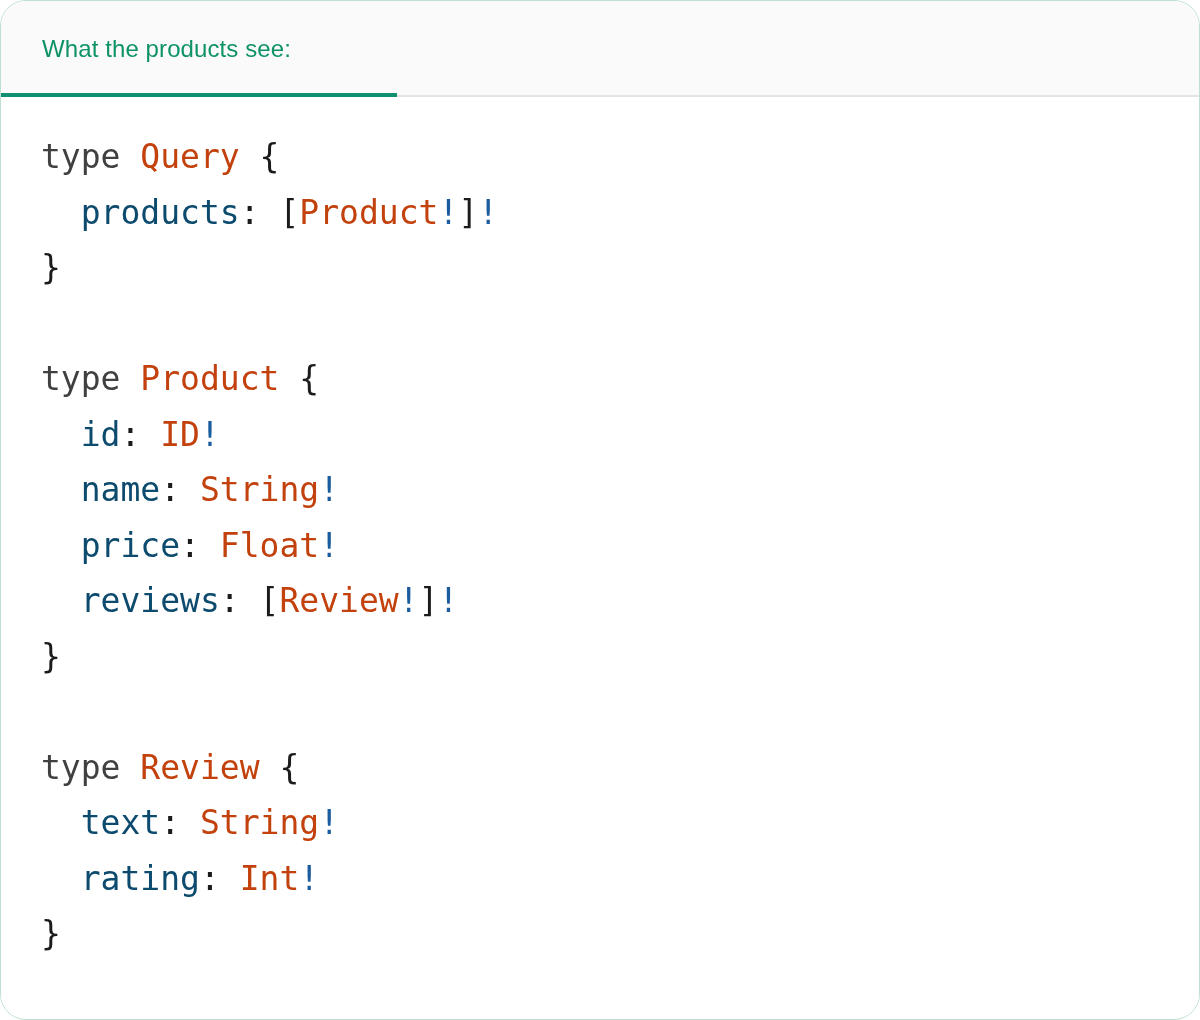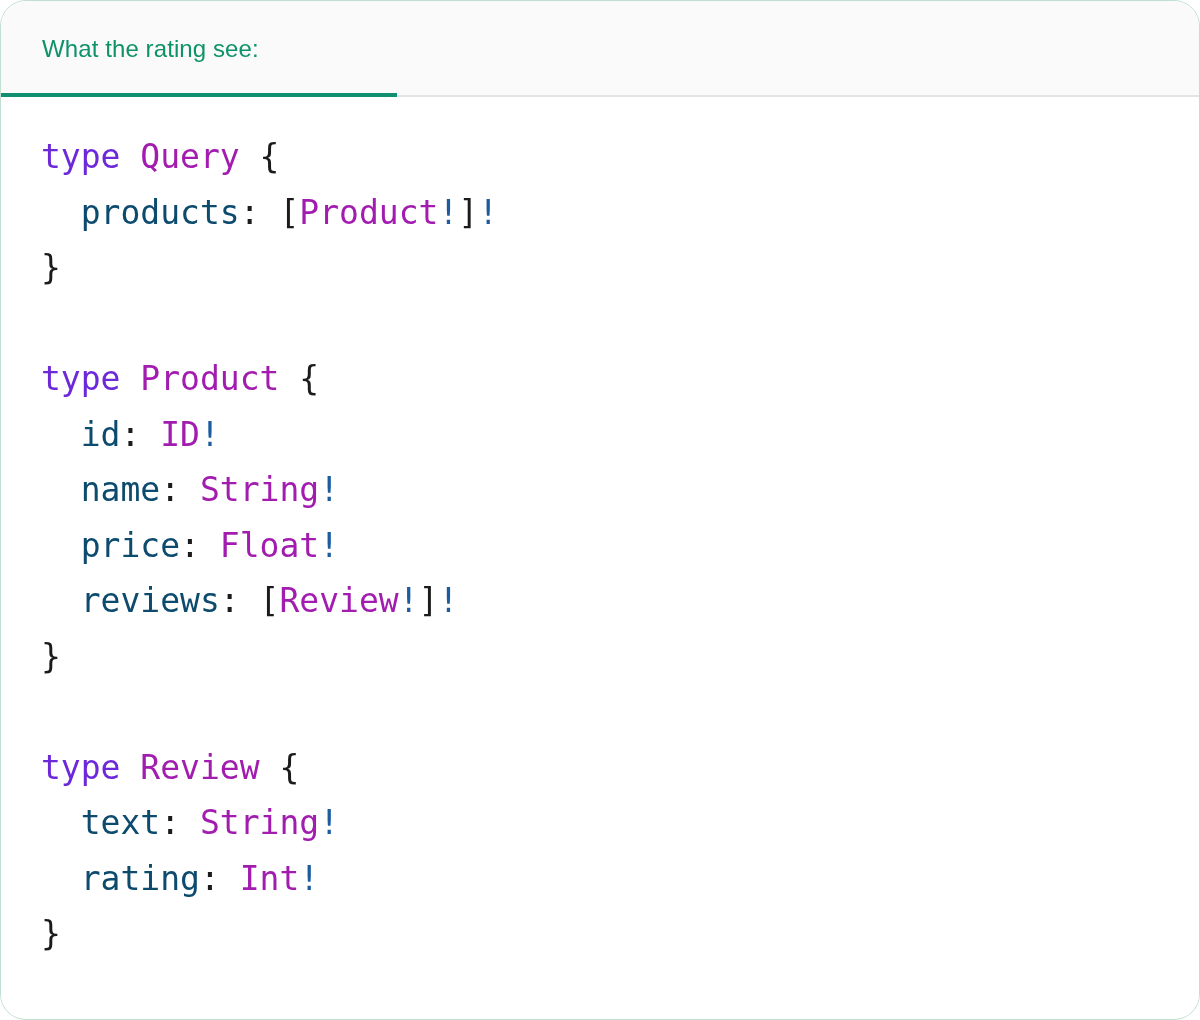--- a/index.html
+++ b/index.html
@@ -84,35 +84,35 @@
     font-size: 33px;
     line-height: 55.5px;
     font-weight: 400;
     color: #1b1b1b;
     white-space: pre;
     letter-spacing: 0;
   }
   .ln { display: block; min-height: 55.5px; }
 
   
-  .t-kw    { color: #6d28d9; }   
-  .t-type  { color: #a21caf; }   
+  .t-kw    { color: #404040; }   
+  .t-type  { color: #c2410c; }   
   .t-punct { color: #1b1b1b; }   
   .t-field { color: #0c4a6e; }   
   .t-bang  { color: #1a5c9e; }   
 </style>
 </head>
 <body>
 
 <div class="card">
 
   <div class="tabbar">
     <div class="tabbar-rule"></div>
     <div class="tab">
-      <span class="tab-label">What the rating see:</span>
+      <span class="tab-label">What the products see:</span>
     </div>
     <div class="tab-underline"></div>
   </div>
 
   <div class="code-body">
     <pre class="code" id="code-block"><span class="ln"><span class="t-kw">type</span><span class="t-punct"> </span><span class="t-type">Query</span><span class="t-punct"> </span><span class="t-punct">{</span></span><span class="ln"><span class="t-punct">  </span><span class="t-field">products</span><span class="t-punct">: </span><span class="t-punct">[</span><span class="t-type">Product</span><span class="t-bang">!</span><span class="t-punct">]</span><span class="t-bang">!</span></span><span class="ln"><span class="t-punct">}</span></span><span class="ln">&nbsp;</span><span class="ln"><span class="t-kw">type</span><span class="t-punct"> </span><span class="t-type">Product</span><span class="t-punct"> </span><span class="t-punct">{</span></span><span class="ln"><span class="t-punct">  </span><span class="t-field">id</span><span class="t-punct">: </span><span class="t-type">ID</span><span class="t-bang">!</span></span><span class="ln"><span class="t-punct">  </span><span class="t-field">name</span><span class="t-punct">: </span><span class="t-type">String</span><span class="t-bang">!</span></span><span class="ln"><span class="t-punct">  </span><span class="t-field">price</span><span class="t-punct">: </span><span class="t-type">Float</span><span class="t-bang">!</span></span><span class="ln"><span class="t-punct">  </span><span class="t-field">reviews</span><span class="t-punct">: </span><span class="t-punct">[</span><span class="t-type">Review</span><span class="t-bang">!</span><span class="t-punct">]</span><span class="t-bang">!</span></span><span class="ln"><span class="t-punct">}</span></span><span class="ln">&nbsp;</span><span class="ln"><span class="t-kw">type</span><span class="t-punct"> </span><span class="t-type">Review</span><span class="t-punct"> </span><span class="t-punct">{</span></span><span class="ln"><span class="t-punct">  </span><span class="t-field">text</span><span class="t-punct">: </span><span class="t-type">String</span><span class="t-bang">!</span></span><span class="ln"><span class="t-punct">  </span><span class="t-field">rating</span><span class="t-punct">: </span><span class="t-type">Int</span><span class="t-bang">!</span></span><span class="ln"><span class="t-punct">}</span></span></pre>
   </div>
 
 </div>
 

